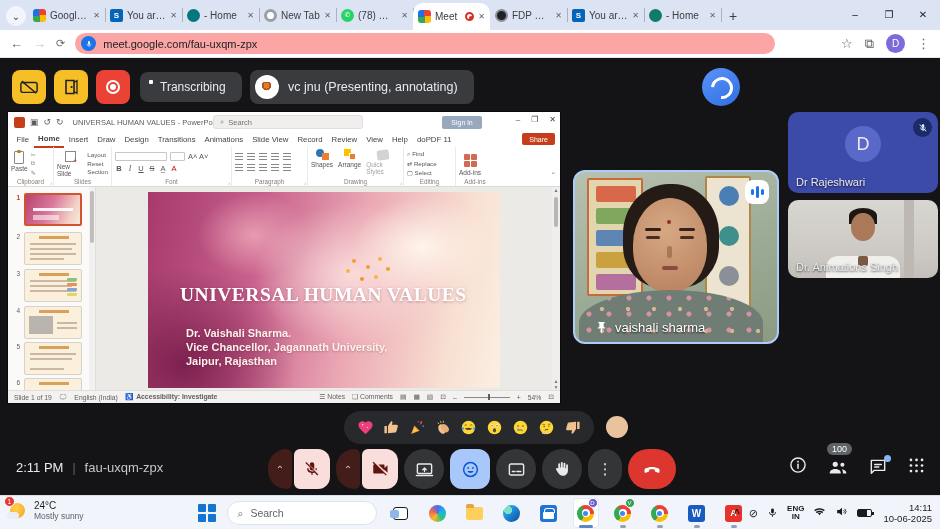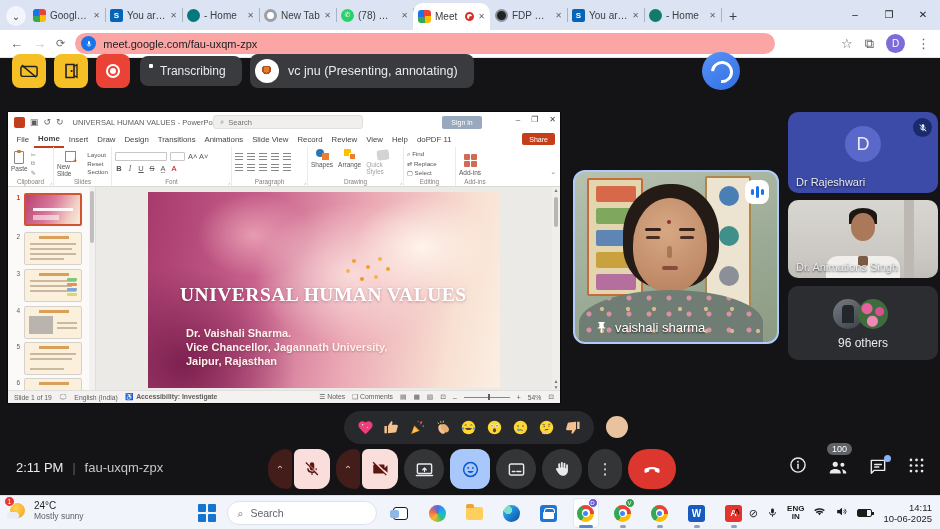--- a/index.html
+++ b/index.html
@@ -33,21 +33,21 @@
   .navg{font-size:13px;color:#5f6368;}
   .navg.dis{color:#c0c4cb;}
   .navg.rel{font-size:11px;}
   .addr{flex:1;max-width:700px;height:21px;background:#fca5a5;border-radius:11px;display:flex;align-items:center;gap:7px;padding:0 6px;}
   .micball{width:15px;height:15px;border-radius:50%;background:#1a73e8;display:flex;align-items:center;justify-content:center;}
   .addr .url{font-size:11px;color:#202124;}
   .urlrow .right{margin-left:auto;display:flex;align-items:center;gap:12px;}
   .avatarD{width:19px;height:19px;border-radius:50%;background:#7b6cd9;color:#fff;font-size:10px;display:flex;align-items:center;justify-content:center;}
 
   
-  .meetbar{position:absolute;left:0;top:44px;width:752px;height:52px;}
+  .meetbar{position:absolute;left:0;top:60px;width:752px;height:52px;}
   .ybtn{position:absolute;top:10px;width:34px;height:34px;border-radius:8px;background:#f6bf26;display:flex;align-items:center;justify-content:center;}
   .rbtn{position:absolute;left:96px;top:10px;width:34px;height:34px;border-radius:8px;background:#ea4335;display:flex;align-items:center;justify-content:center;}
   .ring{width:14px;height:14px;border:2.5px solid #fff;border-radius:50%;position:relative;}
   .ring:after{content:"";position:absolute;left:2px;top:2px;width:6px;height:6px;background:#fff;border-radius:50%;}
   .pill{position:absolute;background:#3a3b3e;color:#e8eaed;border-radius:8px;display:flex;align-items:center;}
   .pill.trans{left:140px;top:12px;height:30px;padding:0 16px 0 20px;font-size:12px;}
   .pill.trans .dot{position:absolute;left:9px;top:8px;width:4px;height:4px;background:#fff;border-radius:1px;}
   .pill.pres{left:250px;top:10px;height:34px;padding:0 16px 0 5px;font-size:12.5px;gap:9px;}
   .pav{width:24px;height:24px;border-radius:50%;background:#fff;position:relative;}
   .pav:after{content:"";position:absolute;left:6px;top:7px;width:11px;height:9px;background:radial-gradient(circle at 50% 40%,#e07b30 0 3px,#b5541f 3px 4.5px,transparent 5px);}
@@ -648,25 +648,20 @@
 
   <div class="tile gtile">
     <div class="doorline"></div>
     <div class="ghair"></div>
     <div class="gface"></div>
     <div class="gshirt"></div>
     <div class="gcollar"></div>
     <div class="tilename">Dr. Animations Singh</div>
   </div>
 
-  <div class="tile otile">
-    <div class="oav a1"></div>
-    <div class="oav a2"></div>
-    <div class="otext">96 others</div>
-  </div>
 
   <div class="emojibar">
     <span class="emo">
       <svg width="17" height="17" viewBox="0 0 24 24">
           <path fill="#ec407a" d="M12 21.35l-1.45-1.32C5.4 15.36 2 12.28 2 8.5 2 5.42 4.42 3 7.5 3c1.74 0 3.41.81 4.5 2.09C13.09 3.81 14.76 3 16.5 3 19.58 3 22 5.42 22 8.5c0 3.78-3.4 6.86-8.55 11.54L12 21.35z"></path>
           <circle cx="8" cy="8" r="1" fill="#fff"></circle>
           <circle cx="15" cy="12" r=".8" fill="#fff"></circle>
         </svg>
     </span>
     <span class="emo">

